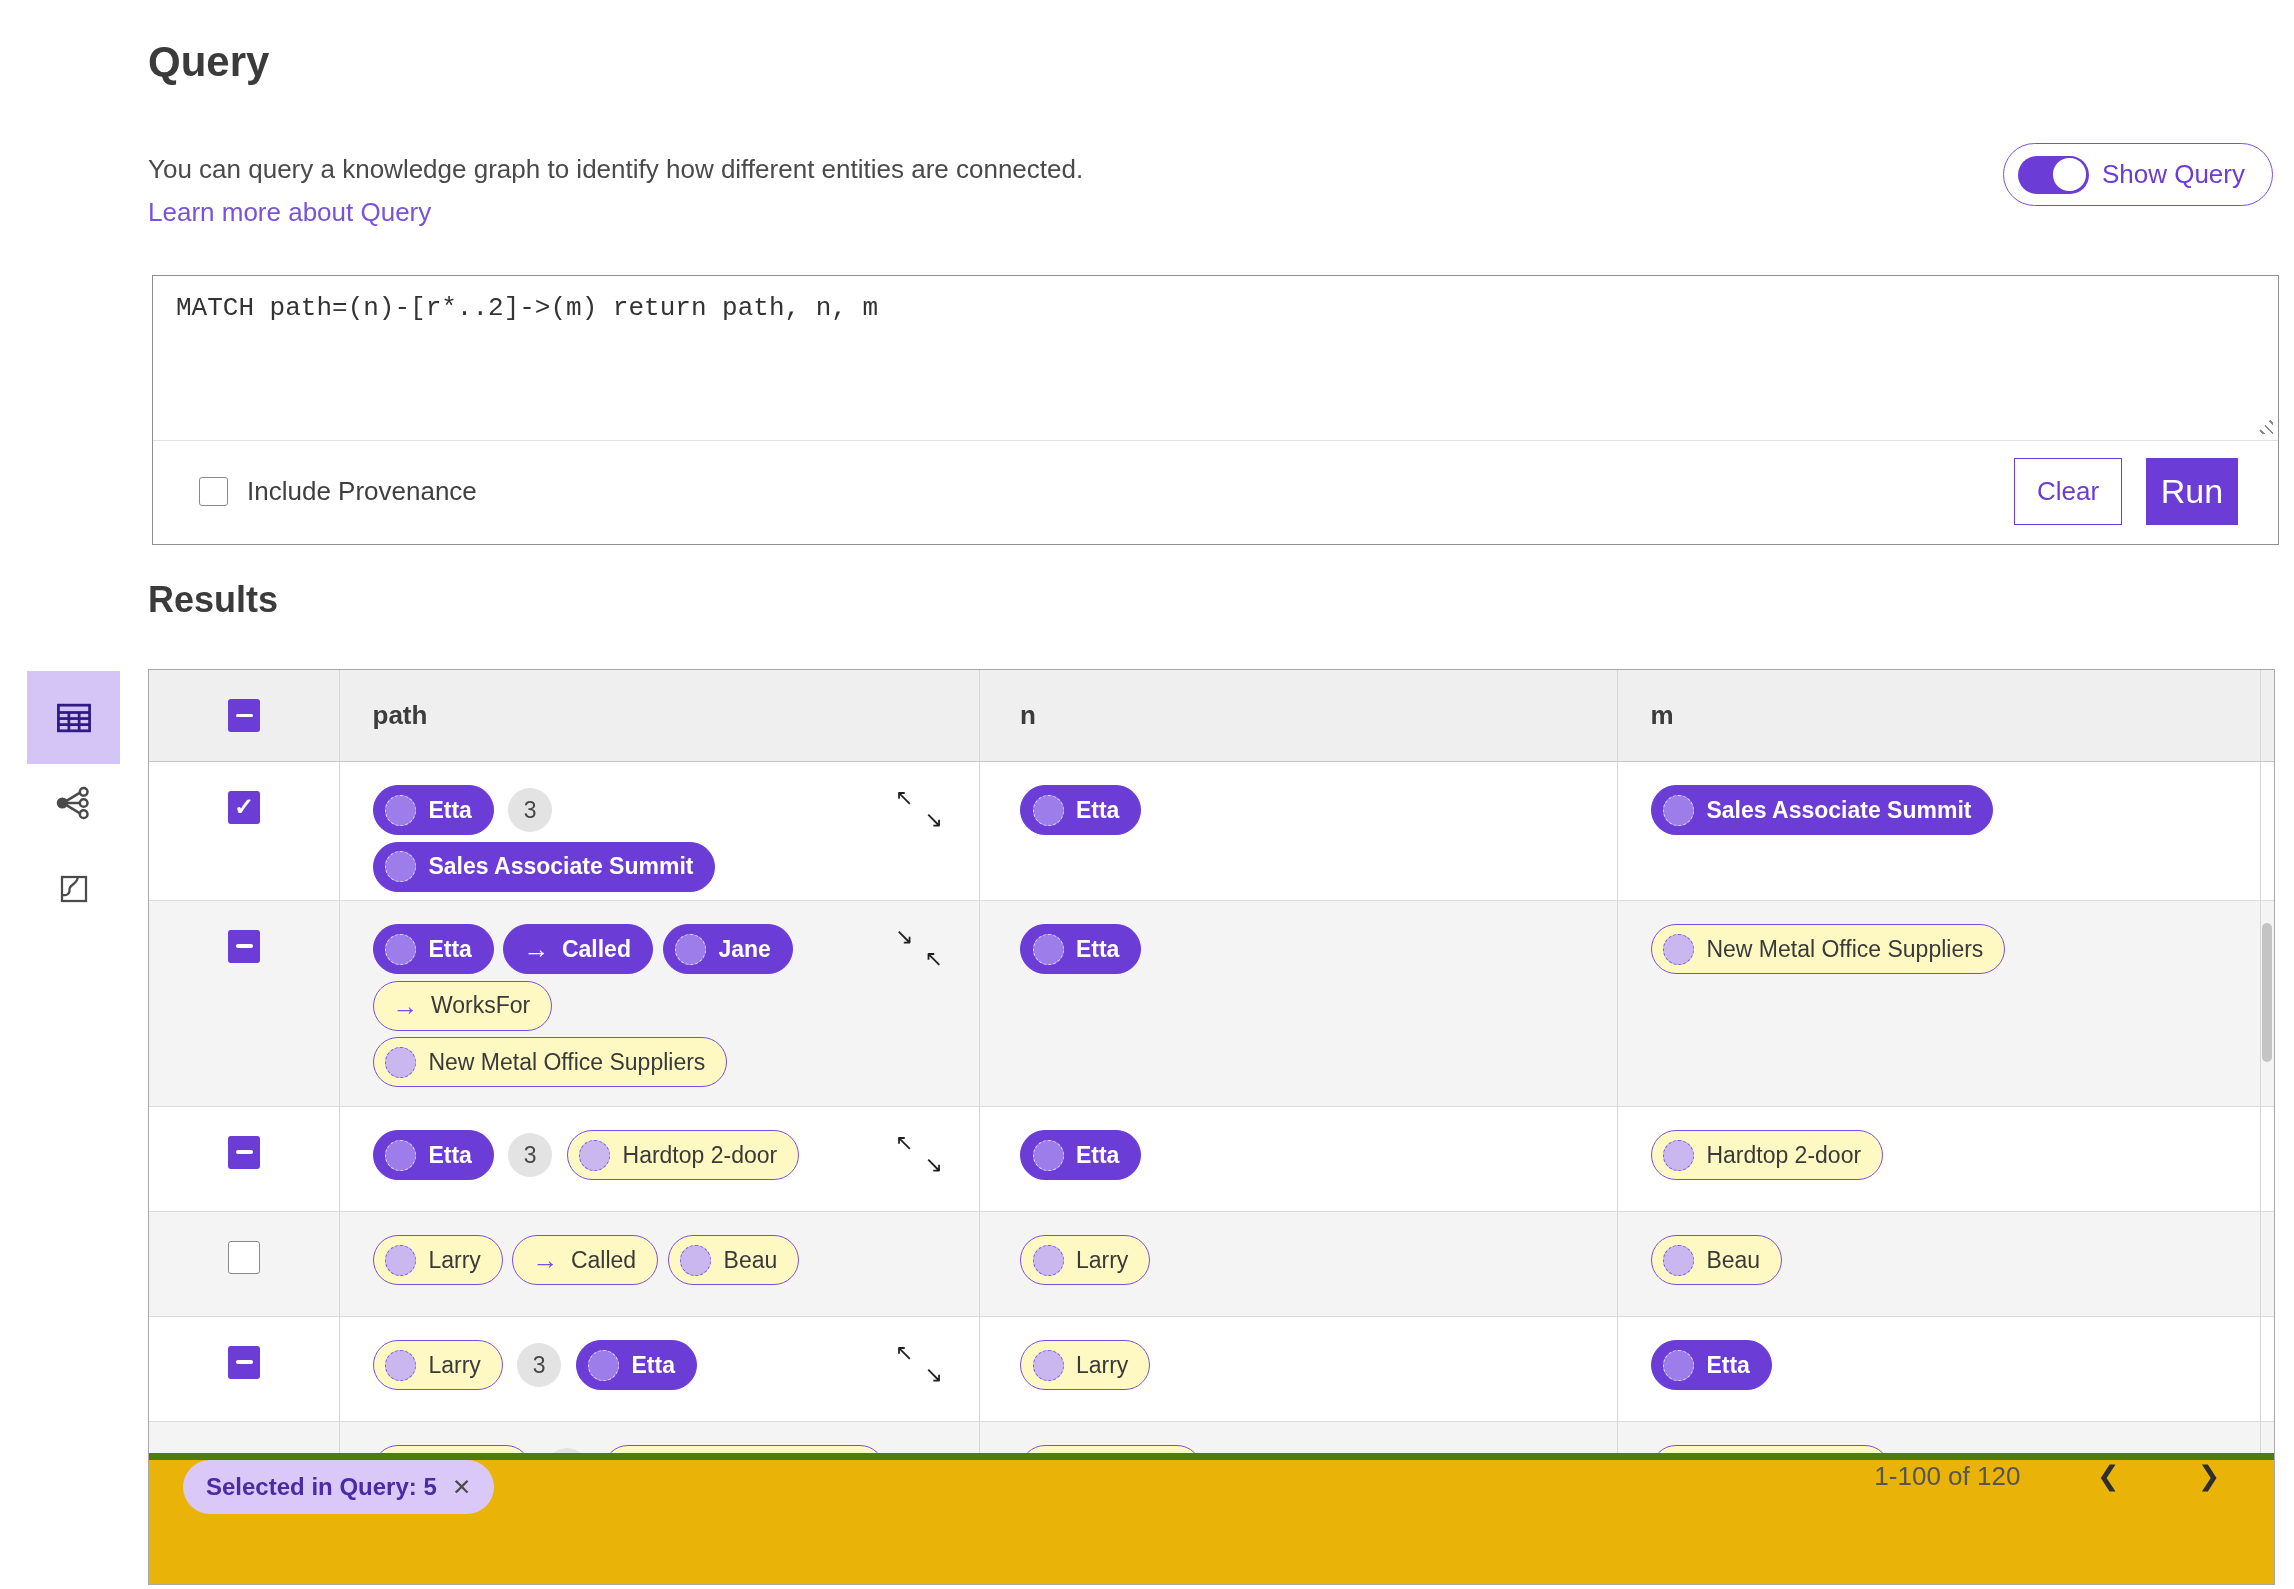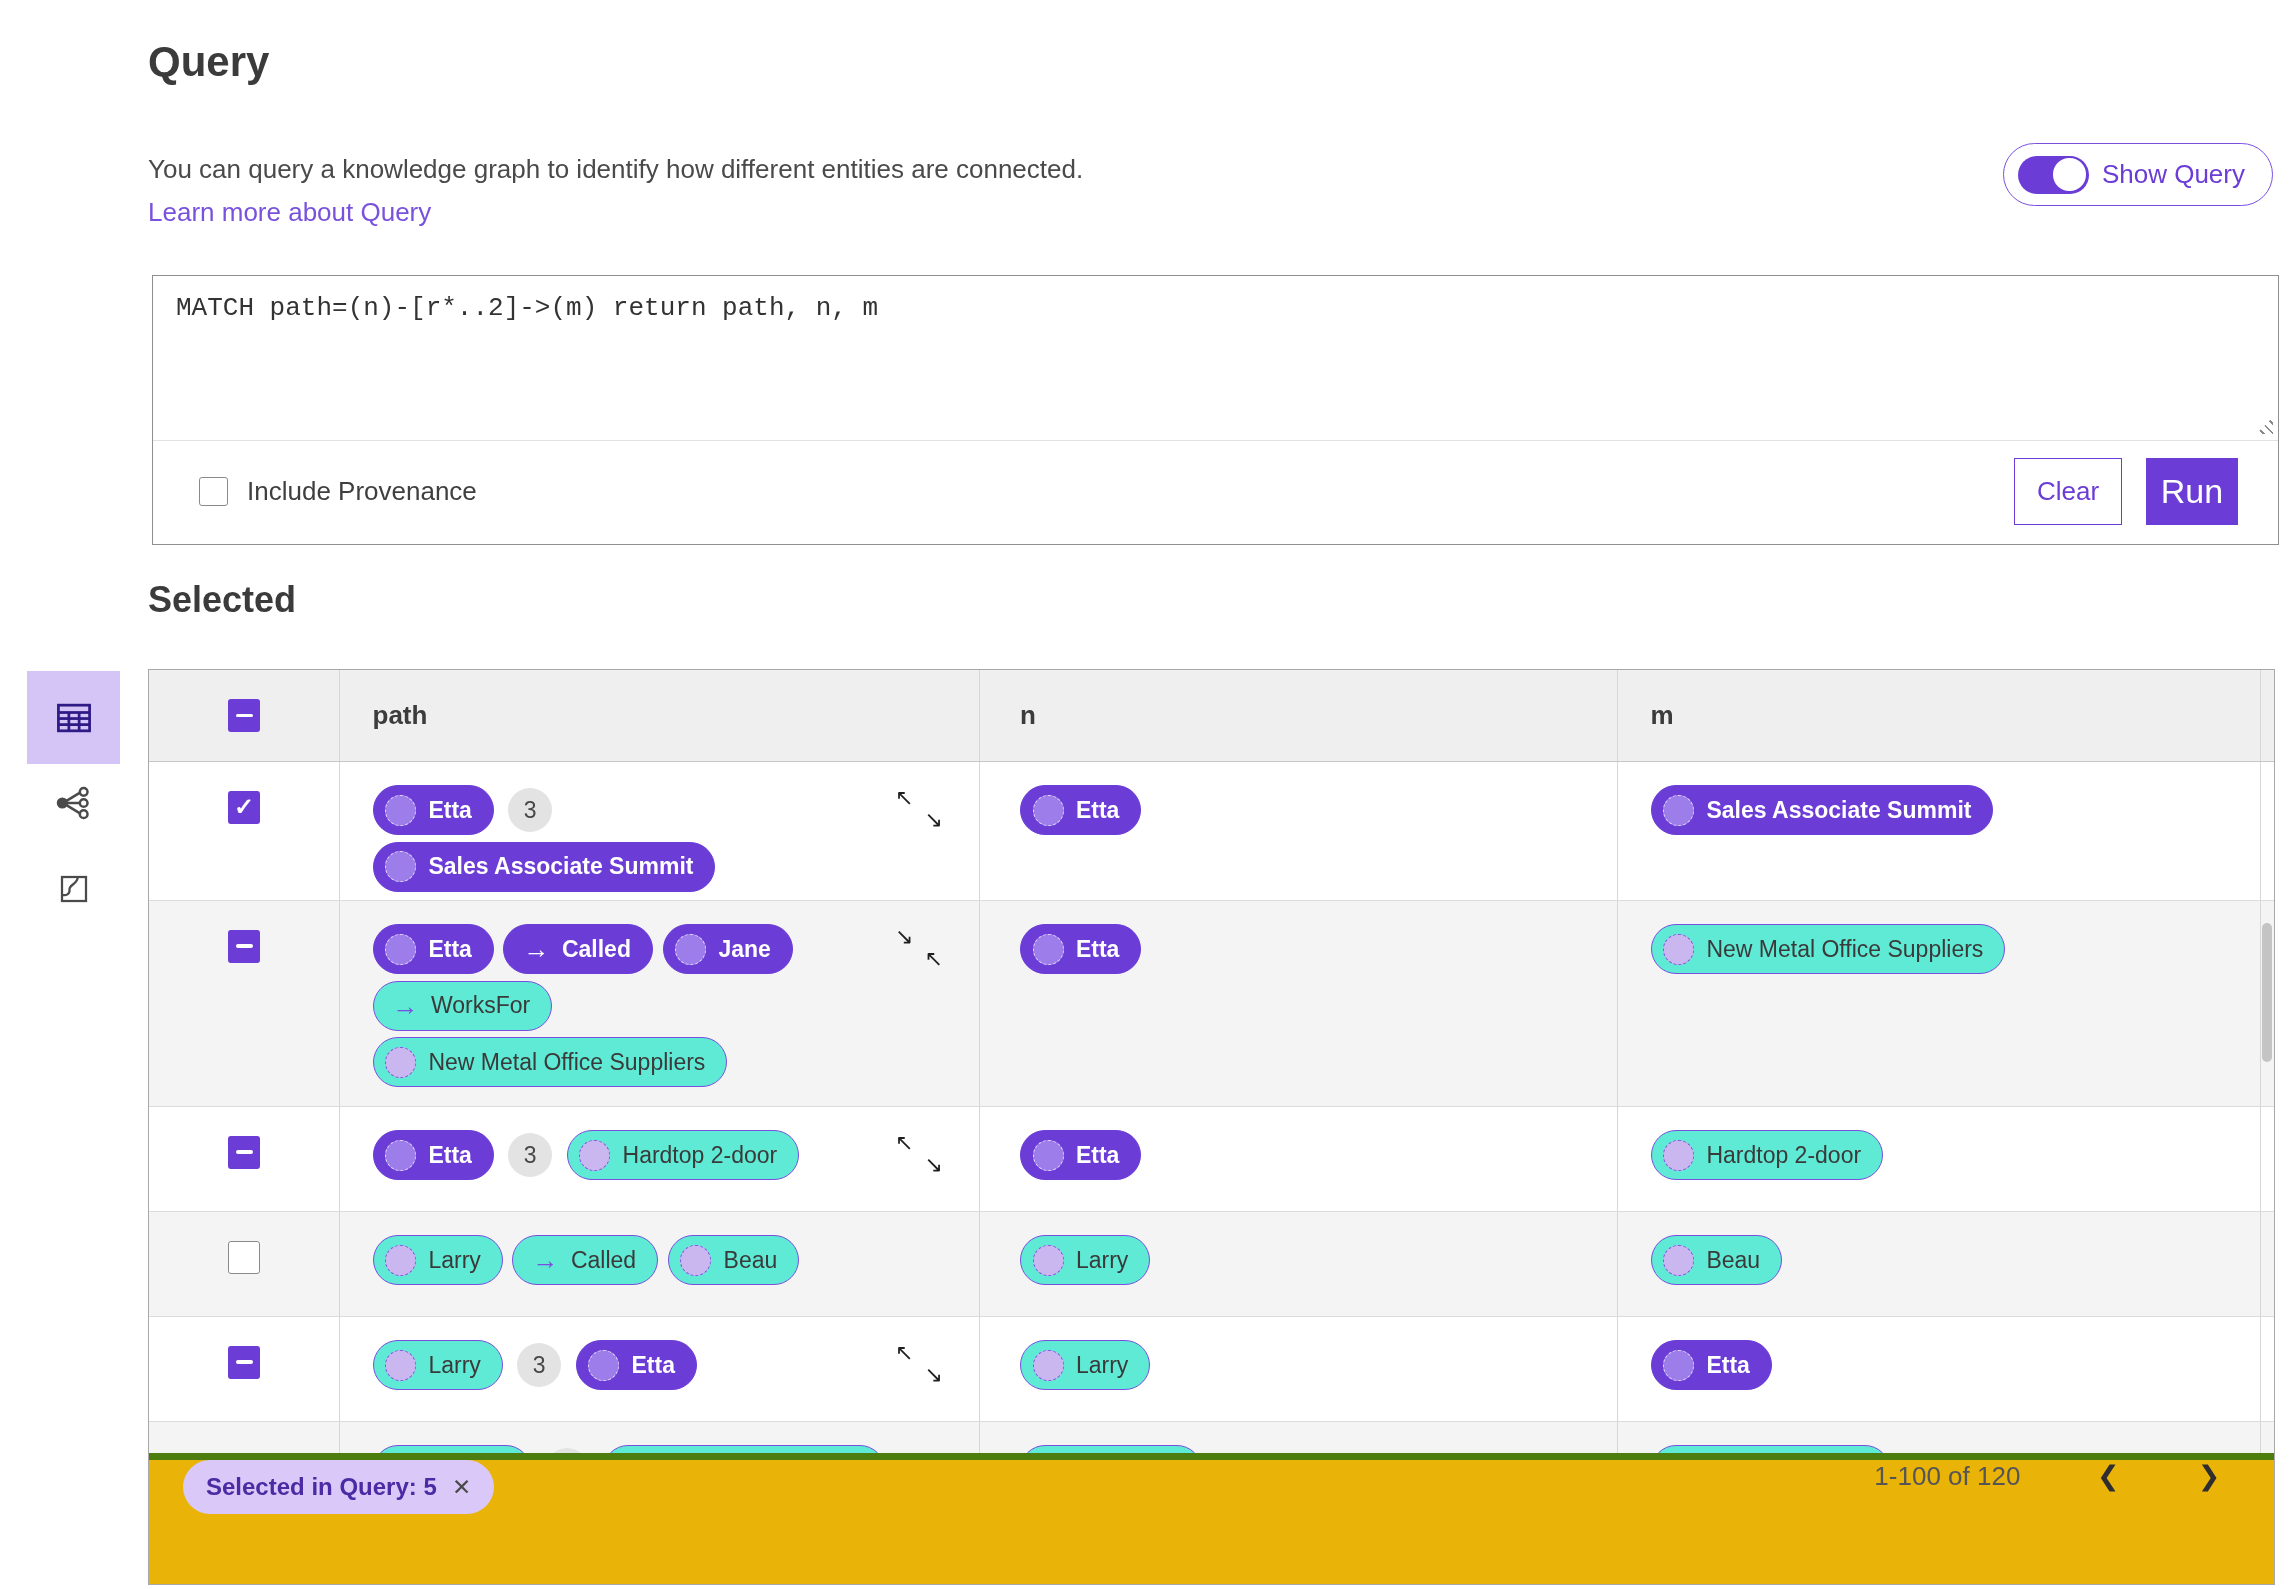--- a/index.html
+++ b/index.html
@@ -61,21 +61,21 @@
   .row:nth-child(2) { height:206px; }
   .row:nth-child(3), .row:nth-child(4), .row:nth-child(5), .row:nth-child(6) { height:105px; }
   .row .cell-check { padding-top:29px; align-items:flex-start; }
   .row .cell-path  { padding-top:23px; display:flex; flex-direction:column; gap:6.7px; align-items:flex-start; }
   .row .cell-n, .row .cell-m { padding-top:23px; }
 
   .pill-line { display:flex; align-items:center; gap:9.6px; }
   .pill { display:inline-flex; align-items:center; height:50px; border-radius:25px; padding:0 21px 0 11.5px; gap:12.4px;
           font-size:23px; cursor:pointer; white-space:nowrap; }
   .pill.filled  { background:#6b3cd6; border:1.9px solid #6b3cd6; color:#fff; font-weight:600; }
-  .pill.outline { background:#5eead4; border:1.9px solid #7a4fe0; color:#3a3a3a; font-weight:400; }
+  .pill.outline { background:#fef9c3; border:1.9px solid #7a4fe0; color:#3a3a3a; font-weight:400; }
   .circ { width:31px; height:31px; border-radius:50%; flex-shrink:0; }
   .pill.filled  .circ { background:#9d7de9; border:1.9px dashed #e3d8fb; }
   .pill.outline .circ { background:#cbb7f0; border:1.9px dashed #8257e5; }
   .pill .arrow { font-size:26px; line-height:1; padding-left:7.6px; }
   .pill.filled  .arrow { color:#fff; }
   .pill.outline .arrow { color:#7a4fe0; }
   .count { width:44px; height:44px; border-radius:50%; background:#e3e3e3; color:#474747; display:inline-flex;
            align-items:center; justify-content:center; font-size:23px; margin:0 4.8px; cursor:pointer; flex-shrink:0; }
 
   .checkbox { width:32.5px; height:32.5px; border-radius:2.9px; display:inline-flex; align-items:center; justify-content:center;
@@ -131,21 +131,21 @@
         <span class="checkbox unchecked" style="width:29px;height:29px;"></span>
         <span class="label">Include Provenance</span>
       </div>
       <div class="buttons">
         <button class="btn-clear">Clear</button>
         <button class="btn-run">Run</button>
       </div>
     </div>
   </div>
 
-  <div class="results-title">Selected</div>
+  <div class="results-title">Results</div>
 
   <div class="sidebar">
     <button class="view-btn selected">
       <svg width="44" height="44" viewBox="0 0 24 24" fill="none" stroke="#2f1b86" stroke-width="1.5">
         <rect x="3.5" y="5" width="17" height="14"></rect>
         <line x1="3.5" y1="9" x2="20.5" y2="9"></line>
         <line x1="3.5" y1="12.3" x2="20.5" y2="12.3"></line>
         <line x1="3.5" y1="15.6" x2="20.5" y2="15.6"></line>
         <line x1="9.2" y1="9" x2="9.2" y2="19"></line>
         <line x1="14.8" y1="9" x2="14.8" y2="19"></line>

